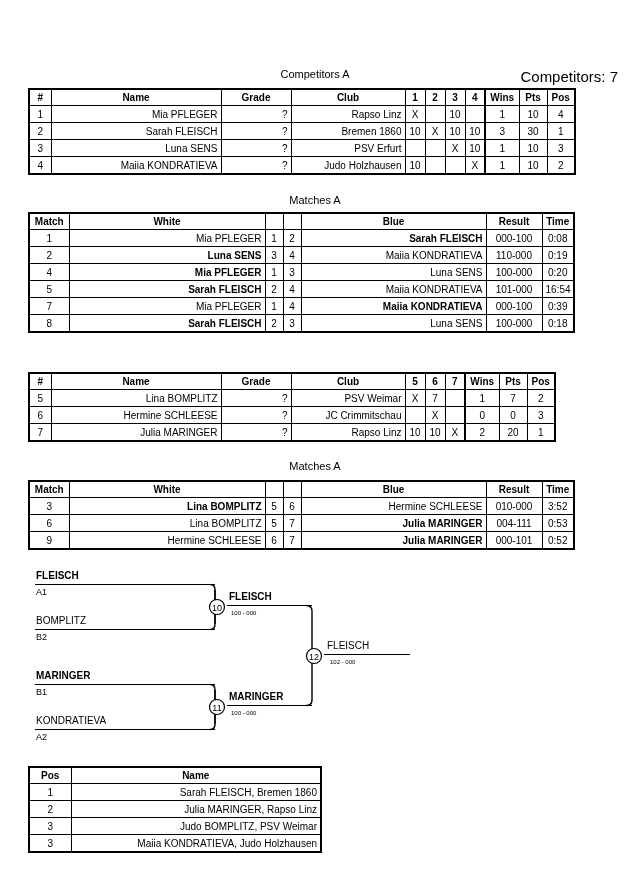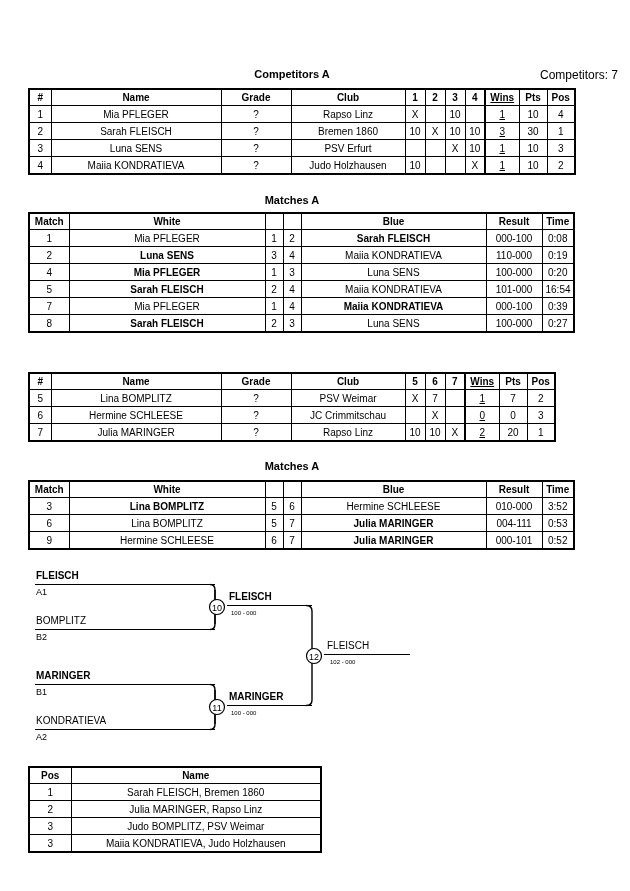--- a/index.html
+++ b/index.html
@@ -30,37 +30,37 @@
     left: 0;
     width: 630px;
     text-align: center;
     font-size: 20px;
     font-weight: bold;
     letter-spacing: 0.5px;
     white-space: pre;
   }
   .section-caption {
     position: absolute;
-    width: 584px;
+    width: 630px;
     left: 0;
     text-align: center;
     font-size: 11px;
-    font-weight: bold;
+    font-weight: normal;
   }
   .caption-a  { top: 68px; }
   .caption-ma { top: 194px; }
   .caption-b  { top: 352px; }
   .caption-mb { top: 460px; }
   .caption-res{ top: 748px; }
 
   .competitors-count {
     position: absolute;
     top: 68px;
     right: 12px;
-    font-size: 12px;
+    font-size: 15px;
     font-weight: normal;
     text-align: left;
   }
 
   
   table.grid {
     position: absolute;
     border-collapse: collapse;
     font-size: 10px;
     background: #fff;
@@ -80,23 +80,23 @@
     height: 15px;
     padding: 0 2px;
     background: #fff;
   }
   table.grid td {
     height: 16px;
     padding: 0 3px;
     background: #fff;
   }
   .c  { text-align: center; }
-  .l  { text-align: center; }
+  .l  { text-align: right; }
   .b  { font-weight: bold; }
-  .thickleft { border-left: 2px solid #000 !important; text-decoration: underline; }
+  .thickleft { border-left: 2px solid #000 !important; }
 
   
   #competitors-a { top: 88px; left: 28px; width: 510px; }
   #competitors-b { top: 372px; left: 28px; width: 490px; }
 
   
   #matches-a { top: 212px; left: 28px; width: 545px; }
   #matches-b { top: 480px; left: 28px; width: 545px; }
 
   
@@ -300,21 +300,21 @@
           <td class="c">000-100</td>
           <td class="c">0:39</td>
         </tr>
         <tr>
           <td class="c">8</td>
           <td class="l b">Sarah FLEISCH</td>
           <td class="c">2</td>
           <td class="c">3</td>
           <td class="l">Luna SENS</td>
           <td class="c">100-000</td>
-          <td class="c">0:27</td>
+          <td class="c">0:18</td>
         </tr>
       </tbody>
   </table>
 
 
   <table class="grid" id="competitors-b">
     <colgroup>
       <col style="width:22px">
         <col style="width:170px">
         <col style="width:70px">

